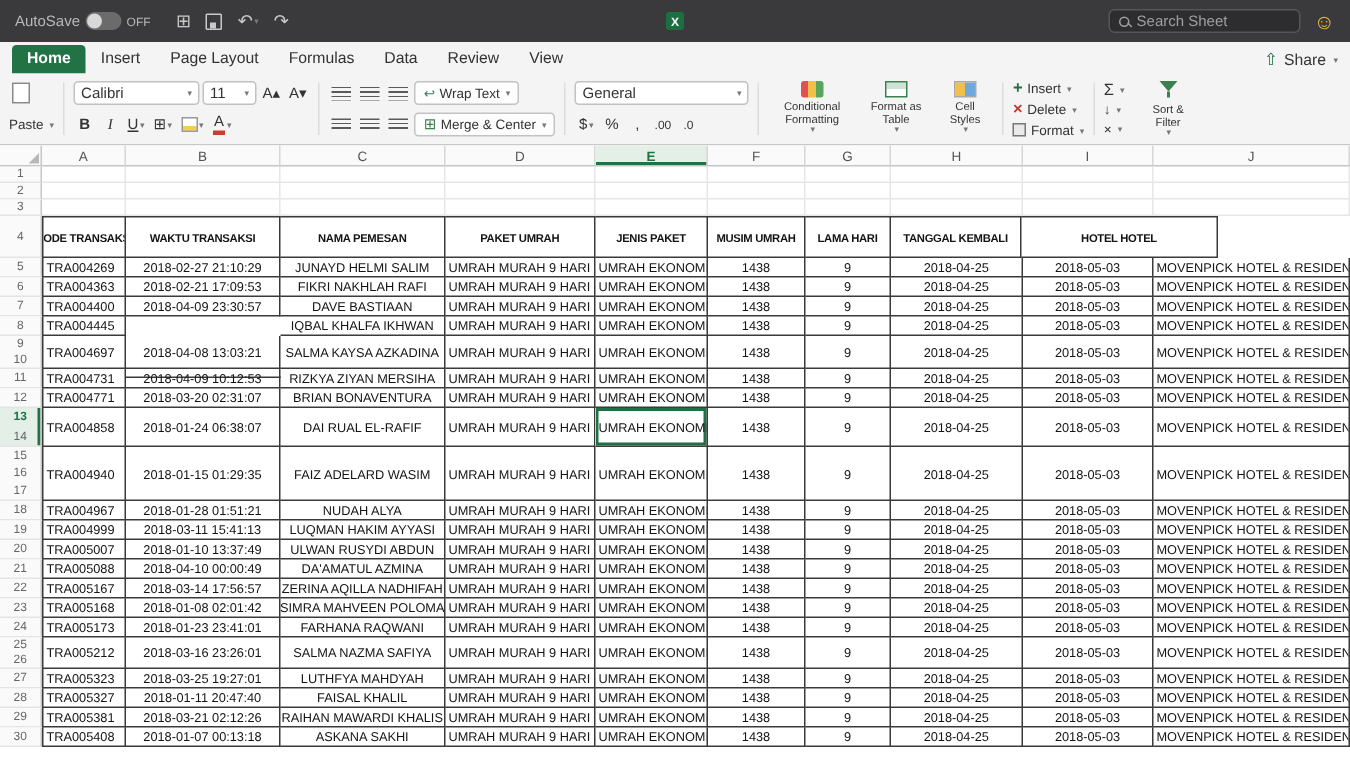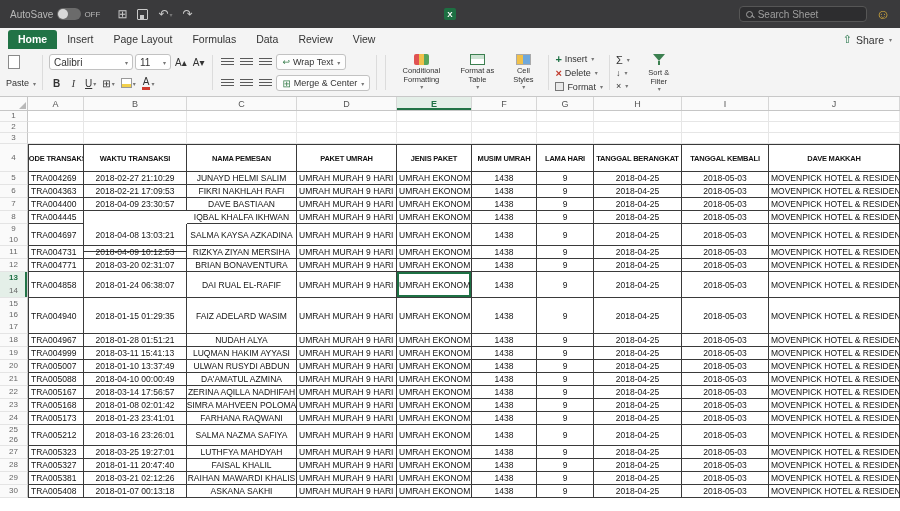--- a/index.html
+++ b/index.html
@@ -226,20 +226,38 @@
         <span class="btn">
           <span class="merge-ic">⊞</span>
           <span>Merge &amp; Center</span>
           <i class="chev">▾</i>
         </span>
       </div>
     </div>
 
     <div class="vdiv"></div>
 
+    <div class="group">
+      <div class="grow">
+        <span class="combo w118">
+            <span>General</span>
+            <i class="chev">▾</i>
+          </span>
+      </div>
+      <div class="grow">
+        <span class="ibtn">
+            <span>$</span>
+            <i class="chev">▾</i>
+          </span>
+        <span class="ibtn">%</span>
+        <span class="ibtn">,</span>
+        <span class="ibtn" style="font-size:8px;">.00</span>
+        <span class="ibtn" style="font-size:8px;">.0</span>
+      </div>
+    </div>
 
     <div class="vdiv"></div>
 
     <div class="group styles">
       <div class="bigbtn">
         <span class="icbox">
             <span class="cf-ic"></span>
           </span>
         <span>Conditional Formatting</span>
         <i class="chev">▾</i>
@@ -377,23 +395,22 @@
           <div class="rowh">
             <span>4</span>
           </div>
           <div class="cell col-A" style="width: 56px;">KODE TRANSAKSI</div>
           <div class="cell col-B" style="width: 103px;">WAKTU TRANSAKSI</div>
           <div class="cell col-C" style="width: 110px;">NAMA PEMESAN</div>
           <div class="cell col-D" style="width: 100px;">PAKET UMRAH</div>
           <div class="cell col-E" style="width: 75px;">JENIS PAKET</div>
           <div class="cell col-F" style="width: 65px;">MUSIM UMRAH</div>
           <div class="cell col-G" style="width: 57px;">LAMA HARI</div>
-          <div class="cell col-H" style="width: 88px;">TANGGAL BERANGKAT</div>
           <div class="cell col-I" style="width: 87px;">TANGGAL KEMBALI</div>
-          <div class="cell col-J" style="width: 131px;">DAVE MAKKAH</div>
+          <div class="cell col-J" style="width: 131px;">HOTEL HOTEL</div>
         </div>
         <div class="band data" style="height: 13px;">
           <div class="rowh">
             <span>5</span>
           </div>
           <div class="cell col-A" style="width: 56px;">TRA004269</div>
           <div class="cell col-B" style="width: 103px;">2018-02-27 21:10:29</div>
           <div class="cell col-C" style="width: 110px;">JUNAYD HELMI SALIM</div>
           <div class="cell col-D" style="width: 100px;">UMRAH MURAH 9 HARI</div>
           <div class="cell col-E" style="width: 75px;">UMRAH EKONOMIS</div>

